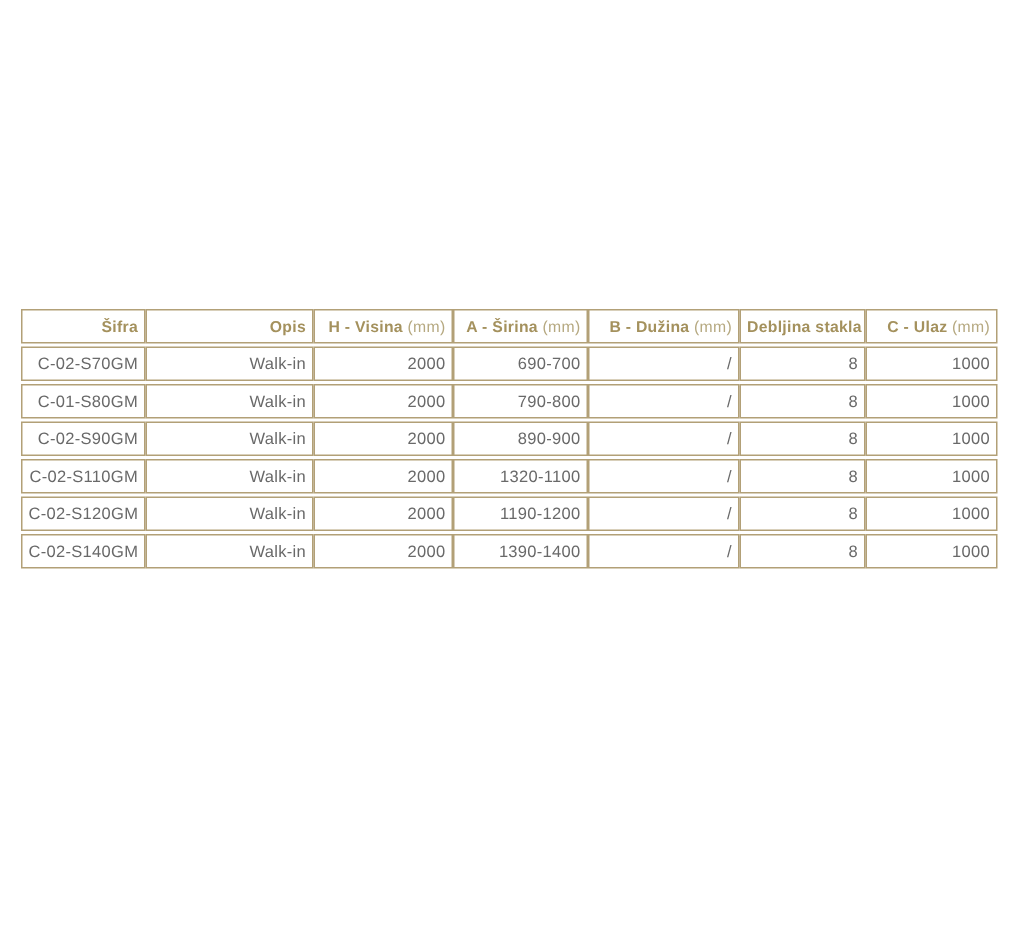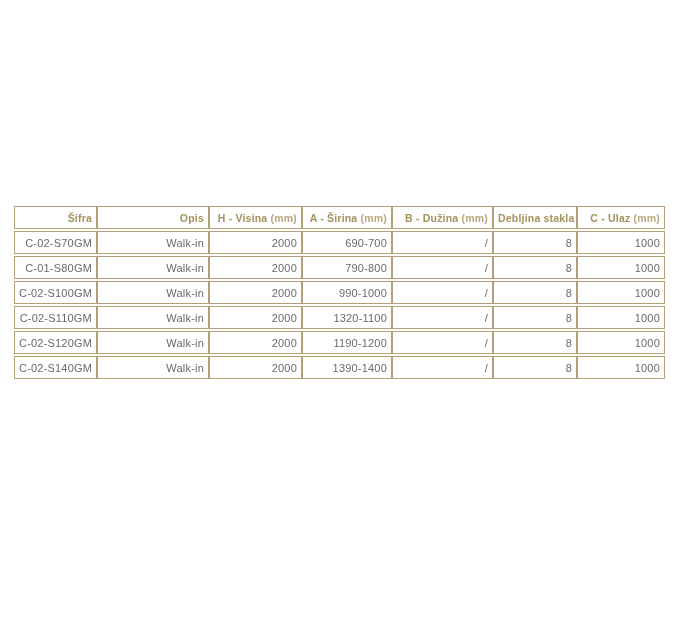--- a/index.html
+++ b/index.html
@@ -35,21 +35,21 @@
     white-space: nowrap;
     overflow: hidden;
   }
   table.spec th {
     font-size: 10.5px;
     font-weight: bold;
     color: #a4915d;
     letter-spacing: 0.2px;
   }
   table.spec th .hunit {
-    font-weight: bold;
+    font-weight: normal;
     color: #b6a981;
   }
   table.spec td {
     font-size: 11px;
     font-weight: normal;
     color: #696969;
     letter-spacing: 0.2px;
   }
   
   col.c-sifra    { width: 83px;  }
@@ -98,24 +98,24 @@
         <tr>
           <td>C-01-S80GM</td>
           <td>Walk-in</td>
           <td>2000</td>
           <td>790-800</td>
           <td>/</td>
           <td>8</td>
           <td>1000</td>
         </tr>
         <tr>
-          <td>C-02-S100GM</td>
+          <td>C-02-S90GM</td>
           <td>Walk-in</td>
           <td>2000</td>
-          <td>990-1000</td>
+          <td>890-900</td>
           <td>/</td>
           <td>8</td>
           <td>1000</td>
         </tr>
         <tr>
           <td>C-02-S110GM</td>
           <td>Walk-in</td>
           <td>2000</td>
           <td>1320-1100</td>
           <td>/</td>

